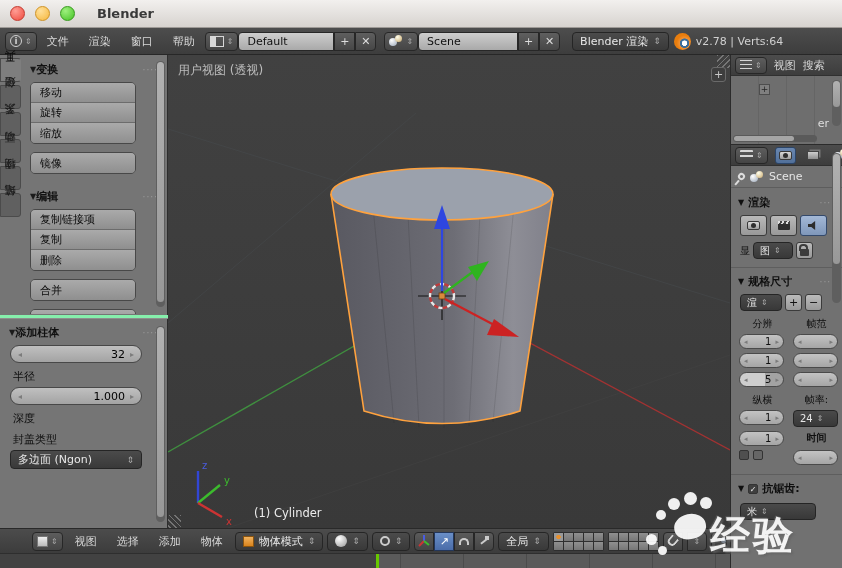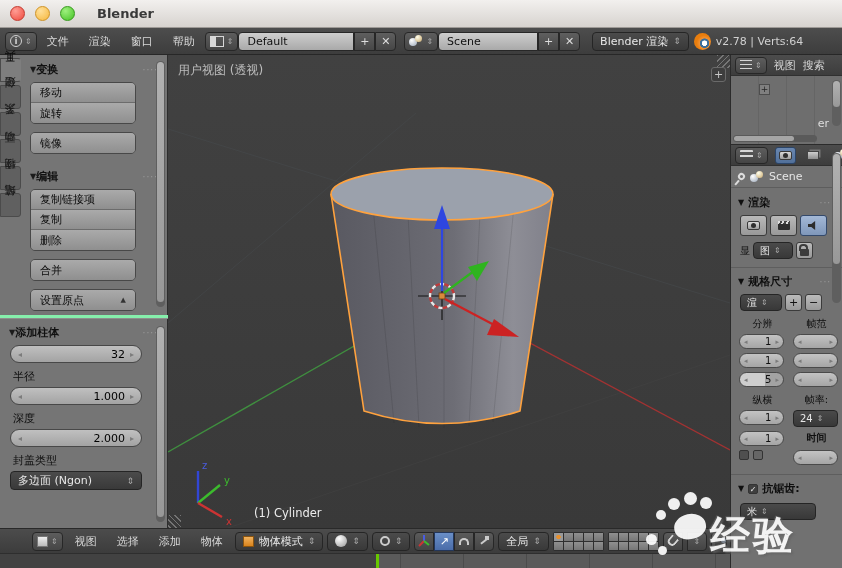--- a/index.html
+++ b/index.html
@@ -160,21 +160,21 @@
         <span style="font-size:8px;color:#aaa">⇕</span>
       </div>
     <span class="menu">文件</span>
     <span class="menu">渲染</span>
     <span class="menu">窗口</span>
     <span class="menu">帮助</span>
     <div class="hbtn">
         <span class="lay-ic"></span>
         <span style="font-size:8px;color:#aaa">⇕</span>
       </div>
-    <div class="lfield" style="width:116px">Default</div>
+    <div class="lfield" style="width:96px">Default</div>
     <div class="sqbtn">+</div>
     <div class="sqbtn rd">✕</div>
     <div class="hbtn" style="margin-left:8px">
         <span class="scn-ic"></span>
         <span style="font-size:8px;color:#aaa">⇕</span>
       </div>
     <div class="lfield" style="width:100px">Scene</div>
     <div class="sqbtn">+</div>
     <div class="sqbtn rd">✕</div>
     <div class="dd" style="margin-left:12px">
@@ -194,20 +194,21 @@
       <div class="vtab">蜡笔</div>
     </div>
     <div class="shelf-tools">
       <div class="phead">
           <span>变换</span>
           <span class="grip">····</span>
         </div>
       <div class="sgroup">
         <div class="sbtn">移动</div>
         <div class="sbtn">旋转</div>
+        <div class="sbtn">缩放</div>
       </div>
       <div class="sgroup">
         <div class="sbtn">镜像</div>
       </div>
       <div class="phead">
           <span>编辑</span>
           <span class="grip">····</span>
         </div>
       <div class="sgroup">
         <div class="sbtn">复制链接项</div>
@@ -230,23 +231,20 @@
           <span class="grip">····</span>
         </div>
       <div class="ofield">
           <span class="val">32</span>
         </div>
       <div class="olabel">半径</div>
       <div class="ofield">
           <span class="val">1.000</span>
         </div>
       <div class="olabel">深度</div>
-      <div class="ofield">
-          <span class="val">2.000</span>
-        </div>
       <div class="olabel">封盖类型</div>
       <div class="dd odd">
           <span>多边面 (Ngon)</span>
         </div>
       <div class="vscroll" style="right:3px;top:8px;height:196px">
           <div class="thumb" style="top:1px;height:190px"></div>
         </div>
     </div>
   </div>
 

